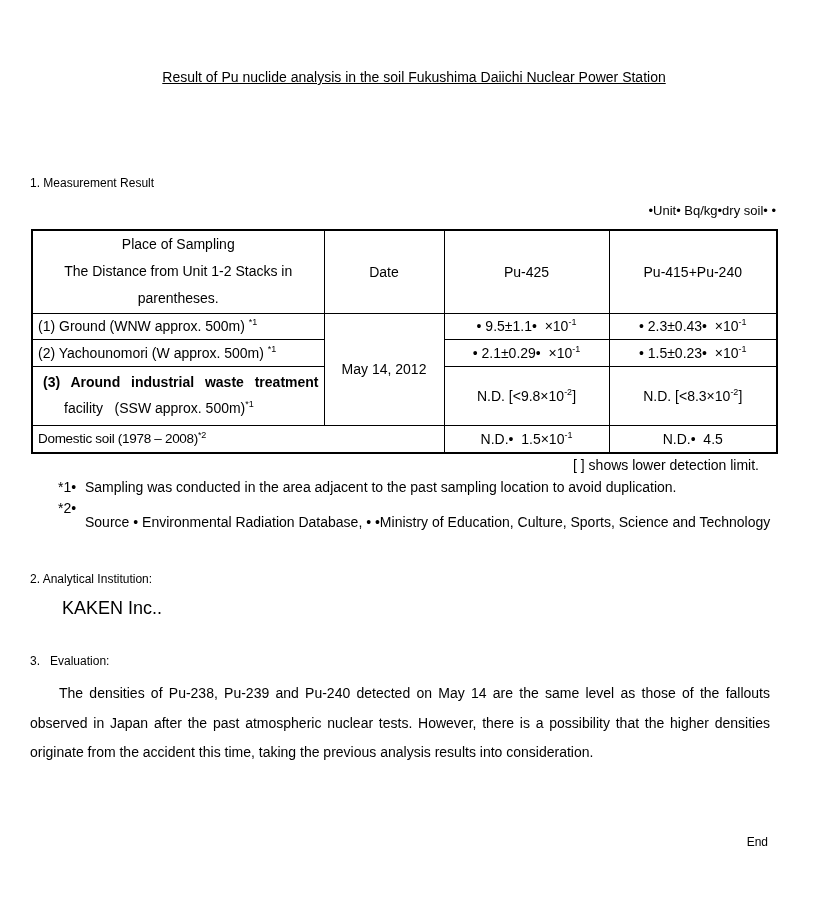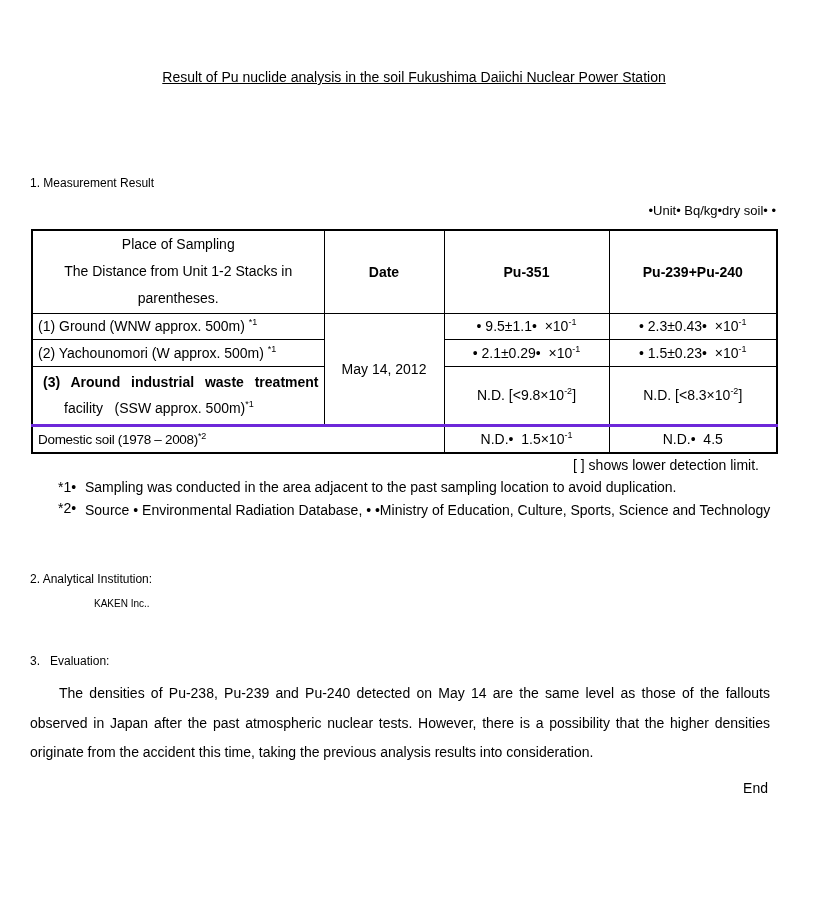--- a/index.html
+++ b/index.html
@@ -38,29 +38,29 @@
   }
   table.results, table.results td, table.results th {
     border: 1px solid #000;
   }
   table.results { border: 2px solid #000; }
   td, th { vertical-align: middle; font-weight: normal; }
   th.place-h {
     height: 83px; text-align: center;
     white-space: pre-line; line-height: 27px;
   }
-  th.col-h { text-align: center; font-weight: bold; }
+  th.col-h { text-align: center; }
   td.place {
     text-align: left; padding-left: 5px; white-space: pre;
   }
   td.val { text-align: center; white-space: pre; }
   tr.r1 td { height: 26px; }
   tr.r2 td { height: 27px; }
   tr.r3 td { height: 59px; }
-  tr.r4 td { height: 28px; border-top: 3px solid #6d28d9; }
+  tr.r4 td { height: 28px; border-top: 1px solid #6d28d9; }
   td.date-cell { text-align: center; vertical-align: middle; }
   sup.fnmark, sup.exp {
     font-size: 9px; vertical-align: super; line-height: 0;
   }
   .place3-l1 {
     text-align: justify; text-align-last: justify;
     padding: 0 5px 0 5px; line-height: 26px; margin-top: 2px; font-weight: bold;
   }
   .place3-l2 { padding-left: 26px; line-height: 26px; white-space: pre; }
   tr.r4 td.place { letter-spacing: -0.3px; font-size: 13.5px; }
@@ -68,31 +68,31 @@
   .bracket-note {
     position: absolute; top: 457px; right: 69px; font-size: 14px;
   }
   .footnote {
     position: absolute; left: 58px; display: flex; font-size: 14px;
   }
   .fn1 { top: 479px; }
   .fn2 { top: 500px; width: 718px; }
   .fn-marker { flex: 0 0 27px; white-space: pre; }
   .fn-text { flex: 1; }
-  .fn2 .fn-text { text-align: justify; line-height: 21px; }
+  .fn2 .fn-text { text-align: justify; line-height: 21px; margin-top: 12px; }
 
-  .indent-body { position: absolute; left: 62px; font-size: 10px; margin-left: 32px; }
+  .indent-body { position: absolute; left: 62px; font-size: 18px; }
   .kaken { top: 598px; }
 
   .eval-para {
     position: absolute; left: 30px; top: 679px; width: 740px;
     font-size: 14px; line-height: 29.7px;
     text-align: justify; text-indent: 29px;
   }
-  .end-label { position: absolute; top: 780px; right: 60px; font-size: 14px; }
+  .end-label { position: absolute; top: 835px; right: 60px; font-size: 12px; }
 </style>
 </head>
 <body>
 
 <div class="page">
 
   <div class="doc-title">Result of Pu nuclide analysis in the soil Fukushima Daiichi Nuclear Power Station</div>
 
   <div class="sec-heading h1">1. Measurement Result</div>
 
@@ -104,22 +104,22 @@
         <col style="width:120px">
         <col style="width:165px">
         <col style="width:168px">
     </colgroup>
     <tbody>
         <tr>
       <th class="place-h">Place of Sampling
 The Distance from Unit 1-2 Stacks in
 parentheses.</th>
       <th class="col-h">Date</th>
-      <th class="col-h">Pu-351</th>
-      <th class="col-h">Pu-239+Pu-240</th>
+      <th class="col-h">Pu-425</th>
+      <th class="col-h">Pu-415+Pu-240</th>
     </tr>
     <tr class="r1">
       <td class="place"><span>(1) Ground (WNW approx. 500m) </span><sup class="fnmark">*1</sup></td>
       <td class="date-cell" rowspan="3">May 14, 2012</td>
       <td class="val"><span>• 9.5±1.1•  ×10</span><sup class="exp">-1</sup><span></span></td>
       <td class="val"><span>• 2.3±0.43•  ×10</span><sup class="exp">-1</sup><span></span></td>
     </tr>
     <tr class="r2">
       <td class="place"><span>(2) Yachounomori (W approx. 500m) </span><sup class="fnmark">*1</sup></td>
       <td class="val"><span>• 2.1±0.29•  ×10</span><sup class="exp">-1</sup><span></span></td>

